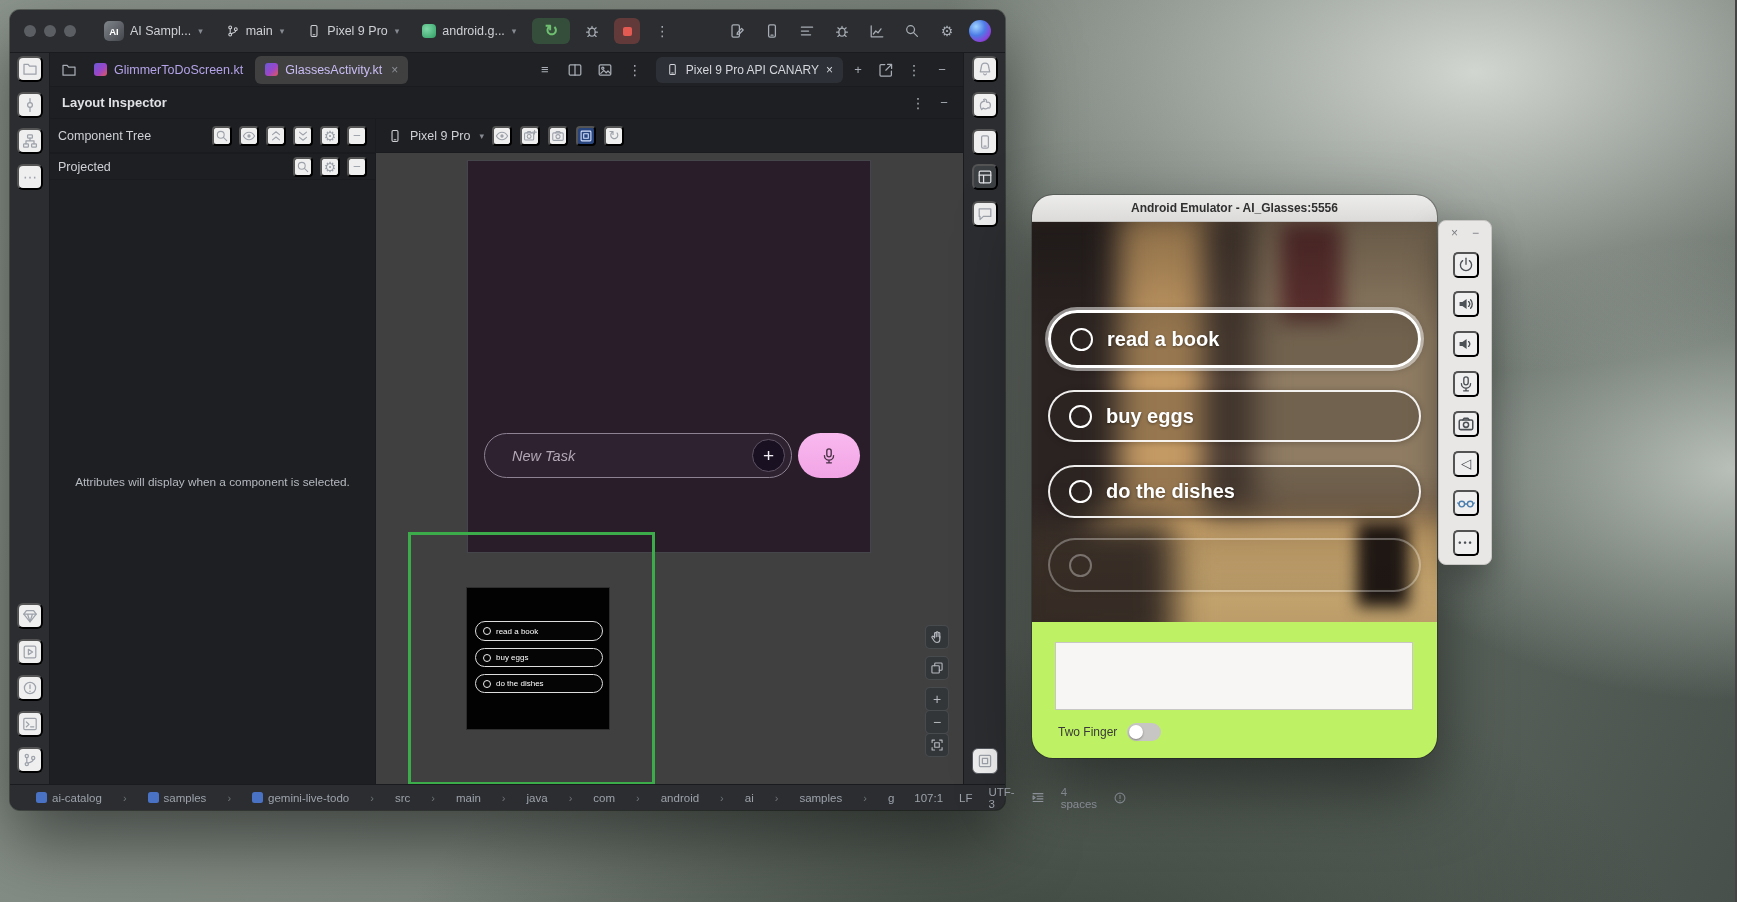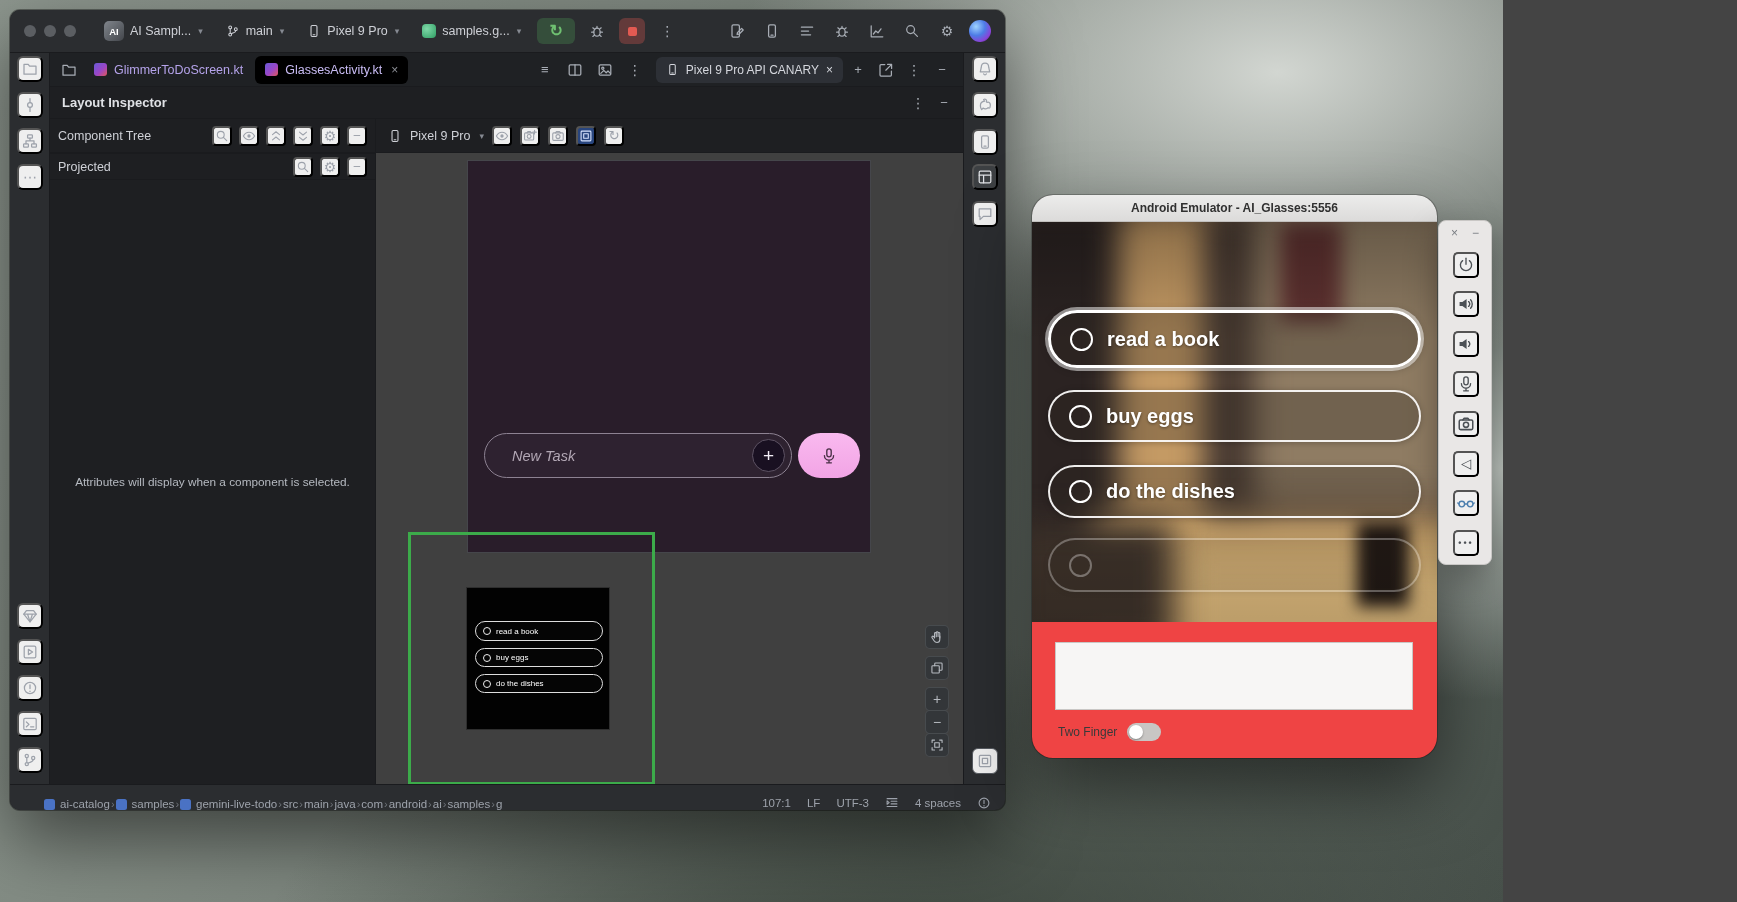--- a/index.html
+++ b/index.html
@@ -1,17 +1,17 @@
 <!DOCTYPE html>
 <html><head>
 <meta charset="utf-8">
 <style>
   *{box-sizing:border-box;margin:0;padding:0}
   html,body{background:#444;font-family:"Liberation Sans",sans-serif}
-  .stage{position:relative;width:1503px;height:902px;overflow:hidden;
+  .stage{position:relative;width:1735px;height:902px;overflow:hidden;
     background:
       radial-gradient(900px 500px at 85% 8%, #d2d6d1 0%, rgba(210,214,209,0) 60%),
       radial-gradient(700px 420px at 100% 52%, #b9c0ba 0%, rgba(185,192,186,0) 55%),
       radial-gradient(1100px 620px at 60% 112%, #39423a 0%, rgba(57,66,58,0) 60%),
       linear-gradient(115deg,#8d968e 0%,#79827a 45%,#5d665f 75%,#47504a 100%);
   }
   
   svg.ic{width:16px;height:16px;fill:none;stroke:currentColor;stroke-width:1.25;stroke-linecap:round;stroke-linejoin:round;flex:none}
   svg.ic13{width:13px;height:13px}
   svg.ic14{width:14px;height:14px}
@@ -45,21 +45,21 @@
   .stripe-r{width:42px;border-left:1px solid #1a1b1e}
   .sbtn{position:absolute;left:7px;width:26px;height:26px;display:flex;align-items:center;justify-content:center;border-radius:6px;color:#9da2ab}
   .stripe-r .sbtn{left:8px}
   .sbtn.active{background:#3d4043;color:#dfe1e5}
   .sbtn.boxed{border:1px solid #565a60}
   .center{flex:1;display:flex;flex-direction:column;min-width:0}
   .tabrow{height:34px;border-bottom:1px solid #1a1b1e;display:flex;align-items:center;padding:0 8px 0 6px;gap:2px;background:#1f2124}
   .tab{display:flex;align-items:center;gap:7px;height:28px;padding:0 10px;border-radius:6px;font-size:12.5px;white-space:nowrap}
   .tab .close{font-size:12px;color:#8c8f96;margin-left:2px}
   .tab1-label{color:#b5a3ea}
-  .tab.active{background:#000000}
+  .tab.active{background:#404040}
   .tab2-label{color:#c9bcf4}
   .kicon{width:13px;height:13px;border-radius:3px;background:linear-gradient(135deg,#6a5bd6 0%,#9a46c8 55%,#e0575b 100%);flex:none}
   .viewmodes{margin-left:auto;display:flex;align-items:center;gap:4px}
   .rd-tab{display:flex;align-items:center;gap:7px;height:26px;padding:0 10px;border-radius:6px;background:#2d3036;
        color:#d5d7dd;font-size:12px;white-space:nowrap;margin-left:6px}
   .li-header{height:32px;display:flex;align-items:center;border-bottom:1px solid #1a1b1e;padding:0 6px 0 12px;
        color:#dfe1e5;font-weight:700;font-size:13px;background:#1e1f22}
   .li-header .spacer{flex:1}
   .panes{flex:1;display:flex;min-height:0}
   .left-pane{width:326px;flex:none;border-right:1px solid #1a1b1e;display:flex;flex-direction:column;background:#1e1f22}
@@ -86,40 +86,40 @@
   .launch{position:absolute;left:16px;top:348px;width:374px;height:36px;border-radius:18px;background:#d5f73f;
        color:#1d2a02;font-size:13px;font-weight:700;display:flex;align-items:center;justify-content:center;white-space:nowrap}
   .glasses-mini{position:absolute;left:90px;top:434px;width:144px;height:143px;background:#020202;border:1px solid #2e2e2e}
   .mpill{position:absolute;left:8px;width:128px;height:19px;border:1px solid #ddd;border-radius:10px;display:flex;align-items:center;background:#050505}
   .mring{width:8px;height:8px;border:1px solid #eee;border-radius:50%;margin:0 5px 0 7px;flex:none}
   .mtxt{color:#fff;font-size:8px;white-space:nowrap}
   .sel-rect{position:absolute;left:32px;top:379px;width:247px;height:253px;border:3px solid #3cab4a;pointer-events:none}
   .ftool{position:absolute;left:549px;width:24px;height:24px;border-radius:5px;background:rgba(50,53,56,.94);
        border:1px solid rgba(80,84,88,.7);color:#b6bac0;display:flex;align-items:center;justify-content:center;font-size:14px}
   .ide-status{position:absolute;left:0;right:0;bottom:0;height:26px;background:#2b2d30;border-top:1px solid #1a1b1e;
-       border-radius:0 0 10px 10px;display:flex;align-items:flex-end;padding:0 14px 0 34px;font-size:11.5px;color:#9da2ab;gap:0}
+       border-radius:0 0 10px 10px;display:flex;align-items:center;padding:0 14px 0 26px;font-size:11.5px;color:#9da2ab;gap:20px}
   .bc{display:flex;align-items:center;gap:5px;white-space:nowrap}
   .bc-ico{width:11px;height:11px;border-radius:2.5px;background:#4a72c4;flex:none}
   .bc-sep{color:#6f737a;font-size:11px;padding:0 1px}
   .st-right{margin-left:auto;display:flex;align-items:center;gap:16px;color:#9da2ab}
   
   .emu{position:absolute;left:1032px;top:195px;width:405px;height:563px;border-radius:21px;overflow:hidden;
        box-shadow:0 30px 70px rgba(0,0,0,.5),0 0 0 1px rgba(0,0,0,.22);background:#1a1513}
   .emu-title{height:27px;background:linear-gradient(#ececeb,#dcdbda);border-bottom:1px solid #c2c0be;display:flex;
        align-items:center;justify-content:center;font-size:12px;font-weight:700;color:#303030}
   .cam{position:absolute;left:0;right:0;top:27px;bottom:136px;background:#6b5747;overflow:hidden}
   .blob{position:absolute;filter:blur(16px)}
   .cam-shade{position:absolute;inset:0;background:linear-gradient(rgba(0,0,0,.28),rgba(0,0,0,0) 30%,rgba(0,0,0,0) 70%,rgba(0,0,0,.12));z-index:2}
   .epill{position:absolute;left:16px;width:373px;border-radius:30px;display:flex;align-items:center;z-index:3;
        background:rgba(48,40,34,.30);border:2px solid rgba(255,255,255,.92);box-shadow:0 1px 6px rgba(0,0,0,.25)}
   .epill.focus{border:3px solid #fff;box-shadow:0 0 0 3px rgba(255,255,255,.5),0 1px 8px rgba(0,0,0,.3)}
   .ering{width:23px;height:23px;border:2.5px solid #fff;border-radius:50%;margin:0 14px 0 19px;flex:none}
   .etxt{color:#fff;font-size:20px;font-weight:600;text-shadow:0 1px 3px rgba(0,0,0,.45);white-space:nowrap}
   .epill.ghost{opacity:.32;height:54px}
-  .empanel{position:absolute;left:0;right:0;bottom:0;height:136px;background:#ef4444}
+  .empanel{position:absolute;left:0;right:0;bottom:0;height:136px;background:#bef264}
   .eminput{position:absolute;left:23px;top:20px;width:358px;height:68px;background:#f7f6f5;border:1px solid #c9c7c5}
   .tfrow{position:absolute;left:26px;top:101px;display:flex;align-items:center;gap:10px;font-size:12px;color:#3a3a3a}
   .toggle{width:34px;height:18px;border-radius:9px;background:#c8c6c4;position:relative}
   .knob{position:absolute;left:2px;top:2px;width:14px;height:14px;border-radius:50%;background:#fff;box-shadow:0 1px 2px rgba(0,0,0,.35)}
   .emtools{position:absolute;left:1438px;top:220px;width:54px;height:345px;background:#e9e7e6;border:1px solid #c9c7c5;
        border-radius:8px;box-shadow:0 14px 34px rgba(0,0,0,.30);color:#4c5156}
   .emtop{position:absolute;top:6px;left:0;right:0;display:flex;justify-content:center;gap:14px;font-size:12px;color:#7a7e83}
   .ebtn{position:absolute;left:14px;width:26px;height:26px;display:flex;align-items:center;justify-content:center;border-radius:5px;color:#4c5156}
   .ebtn.blue{color:#4c7fae}
   .edots{font-size:9px;letter-spacing:2px;color:#4c5156;font-weight:700}
@@ -301,21 +301,21 @@
       </div>
       <div class="tw">
         <svg class="ic ic14">
             <use href="#s-phone"></use>
           </svg>
         <span>Pixel 9 Pro</span>
         <span class="chev">▾</span>
       </div>
       <div class="tw">
         <span class="cfg-ico"></span>
-        <span>samples.g...</span>
+        <span>android.g...</span>
         <span class="chev">▾</span>
       </div>
       <button class="runbtn">
         <span class="g">↻</span>
       </button>
       <button class="tbtn">
         <svg class="ic">
             <use href="#s-bug"></use>
           </svg>
       </button>

